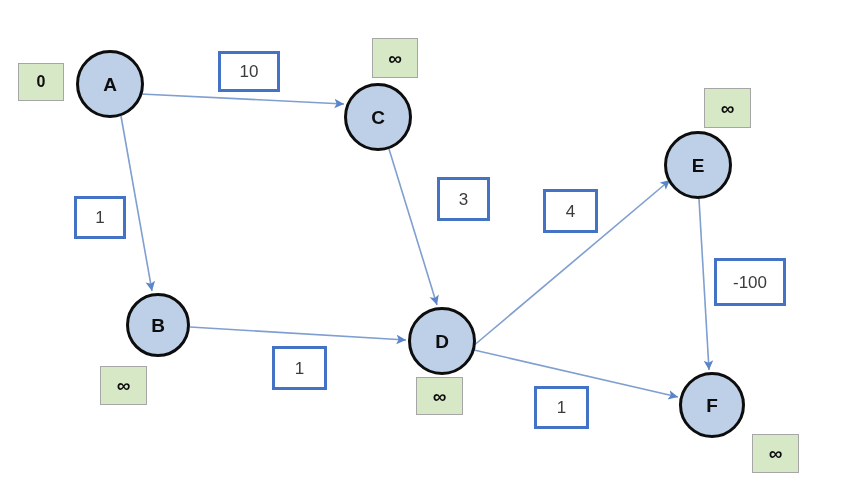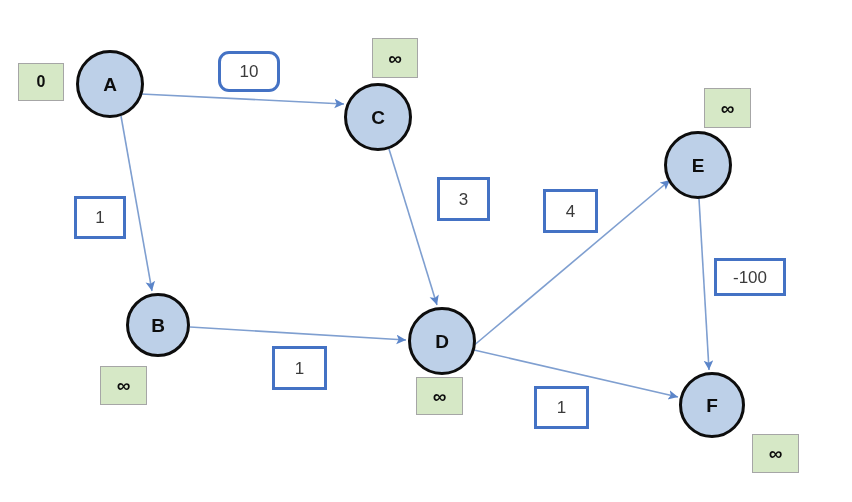--- a/index.html
+++ b/index.html
@@ -134,36 +134,36 @@
         <span class="dist-label inf">∞</span>
       </div>
       <div class="dist-box" style="left: 416px; top: 377px; width: 47px; height: 38px; background: rgb(214, 232, 198); border-color: rgb(166, 166, 166);">
         <span class="dist-label inf">∞</span>
       </div>
       <div class="dist-box" style="left: 752px; top: 434px; width: 47px; height: 39px; background: rgb(214, 232, 198); border-color: rgb(166, 166, 166);">
         <span class="dist-label inf">∞</span>
       </div>
     </div>
   <div id="weights-group">
-      <div class="weight-box" style="left: 218px; top: 51px; width: 62px; height: 41px; background: rgb(255, 255, 255); border-color: rgb(68, 114, 196); border-radius: 11px;">
+      <div class="weight-box" style="left: 218px; top: 51px; width: 62px; height: 41px; background: rgb(255, 255, 255); border-color: rgb(68, 114, 196);">
         <span class="weight-label">10</span>
       </div>
       <div class="weight-box" style="left: 74px; top: 196px; width: 52px; height: 43px; background: rgb(255, 255, 255); border-color: rgb(68, 114, 196);">
         <span class="weight-label">1</span>
       </div>
       <div class="weight-box" style="left: 437px; top: 177px; width: 53px; height: 44px; background: rgb(255, 255, 255); border-color: rgb(68, 114, 196);">
         <span class="weight-label">3</span>
       </div>
       <div class="weight-box" style="left: 272px; top: 346px; width: 55px; height: 44px; background: rgb(255, 255, 255); border-color: rgb(68, 114, 196);">
         <span class="weight-label">1</span>
       </div>
       <div class="weight-box" style="left: 543px; top: 189px; width: 55px; height: 44px; background: rgb(255, 255, 255); border-color: rgb(68, 114, 196);">
         <span class="weight-label">4</span>
       </div>
-      <div class="weight-box" style="left: 714px; top: 258px; width: 72px; height: 38px; background: rgb(255, 255, 255); border-color: rgb(68, 114, 196);">
+      <div class="weight-box" style="left: 714px; top: 258px; width: 72px; height: 48px; background: rgb(255, 255, 255); border-color: rgb(68, 114, 196);">
         <span class="weight-label">-100</span>
       </div>
       <div class="weight-box" style="left: 534px; top: 386px; width: 55px; height: 43px; background: rgb(255, 255, 255); border-color: rgb(68, 114, 196);">
         <span class="weight-label">1</span>
       </div>
     </div>
 
 </div>
 
 </body></html>

